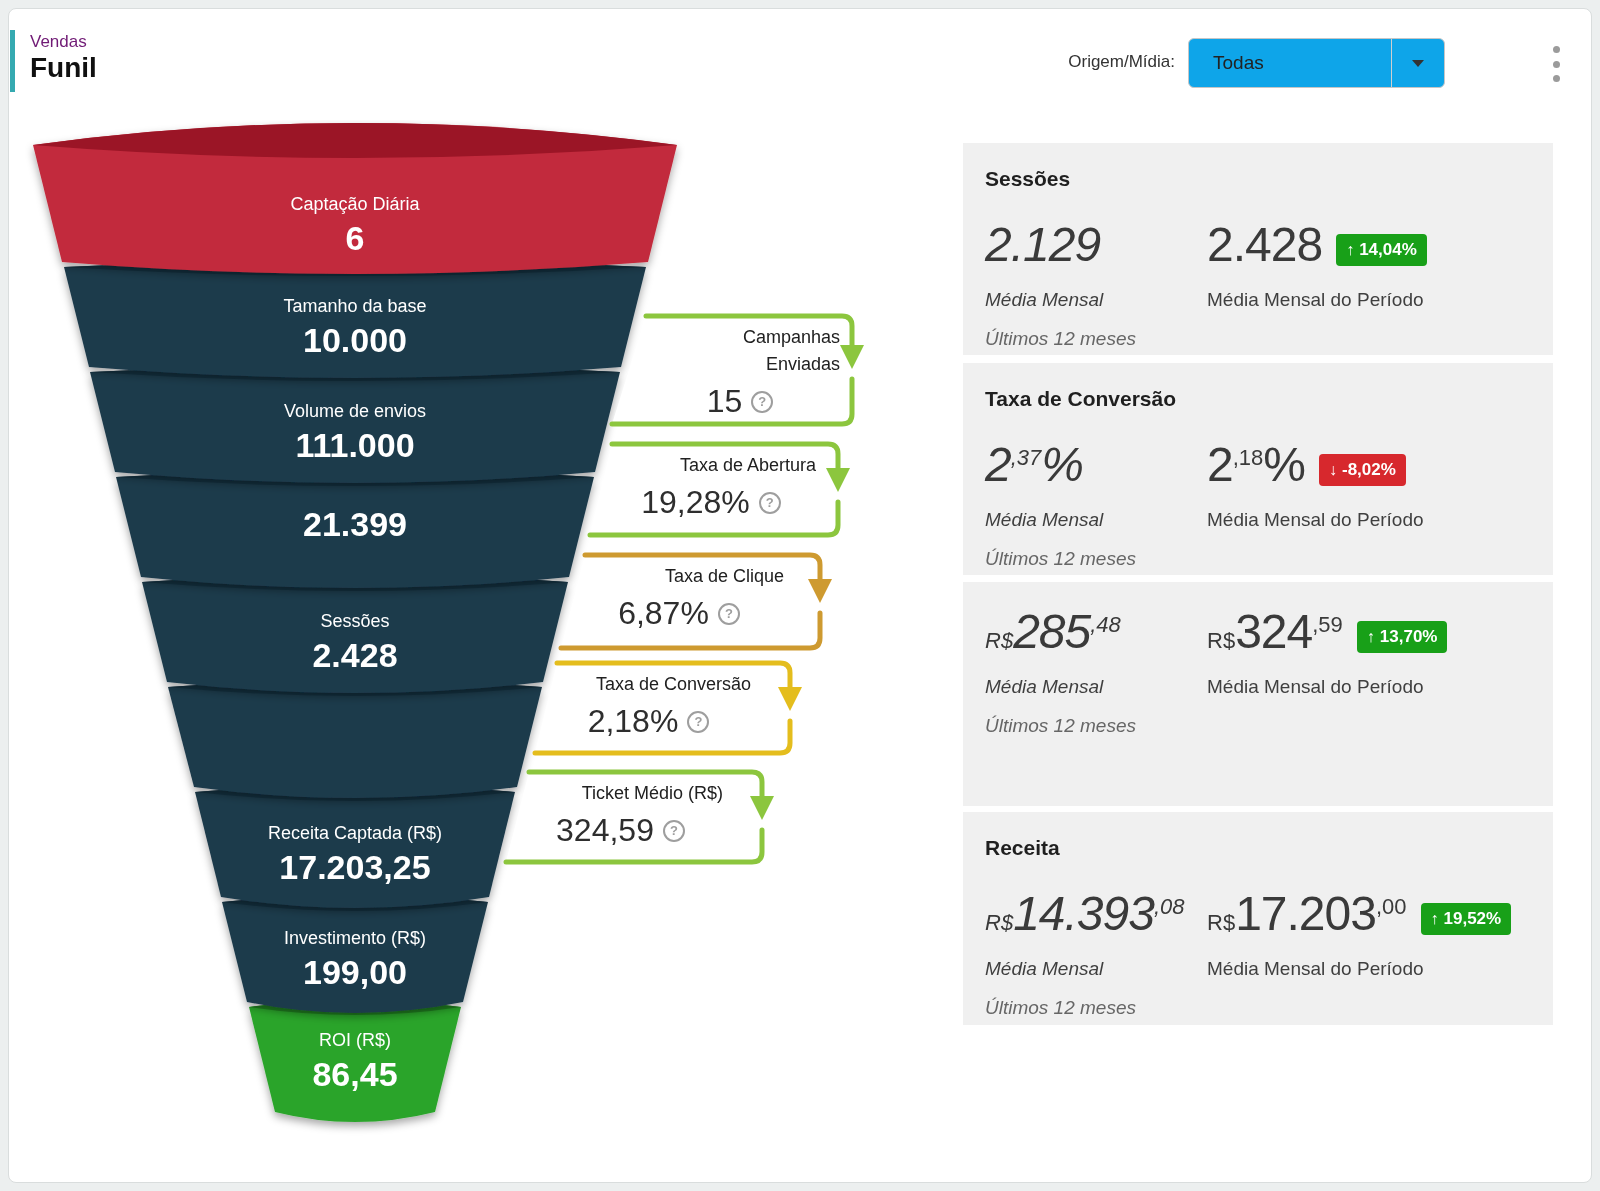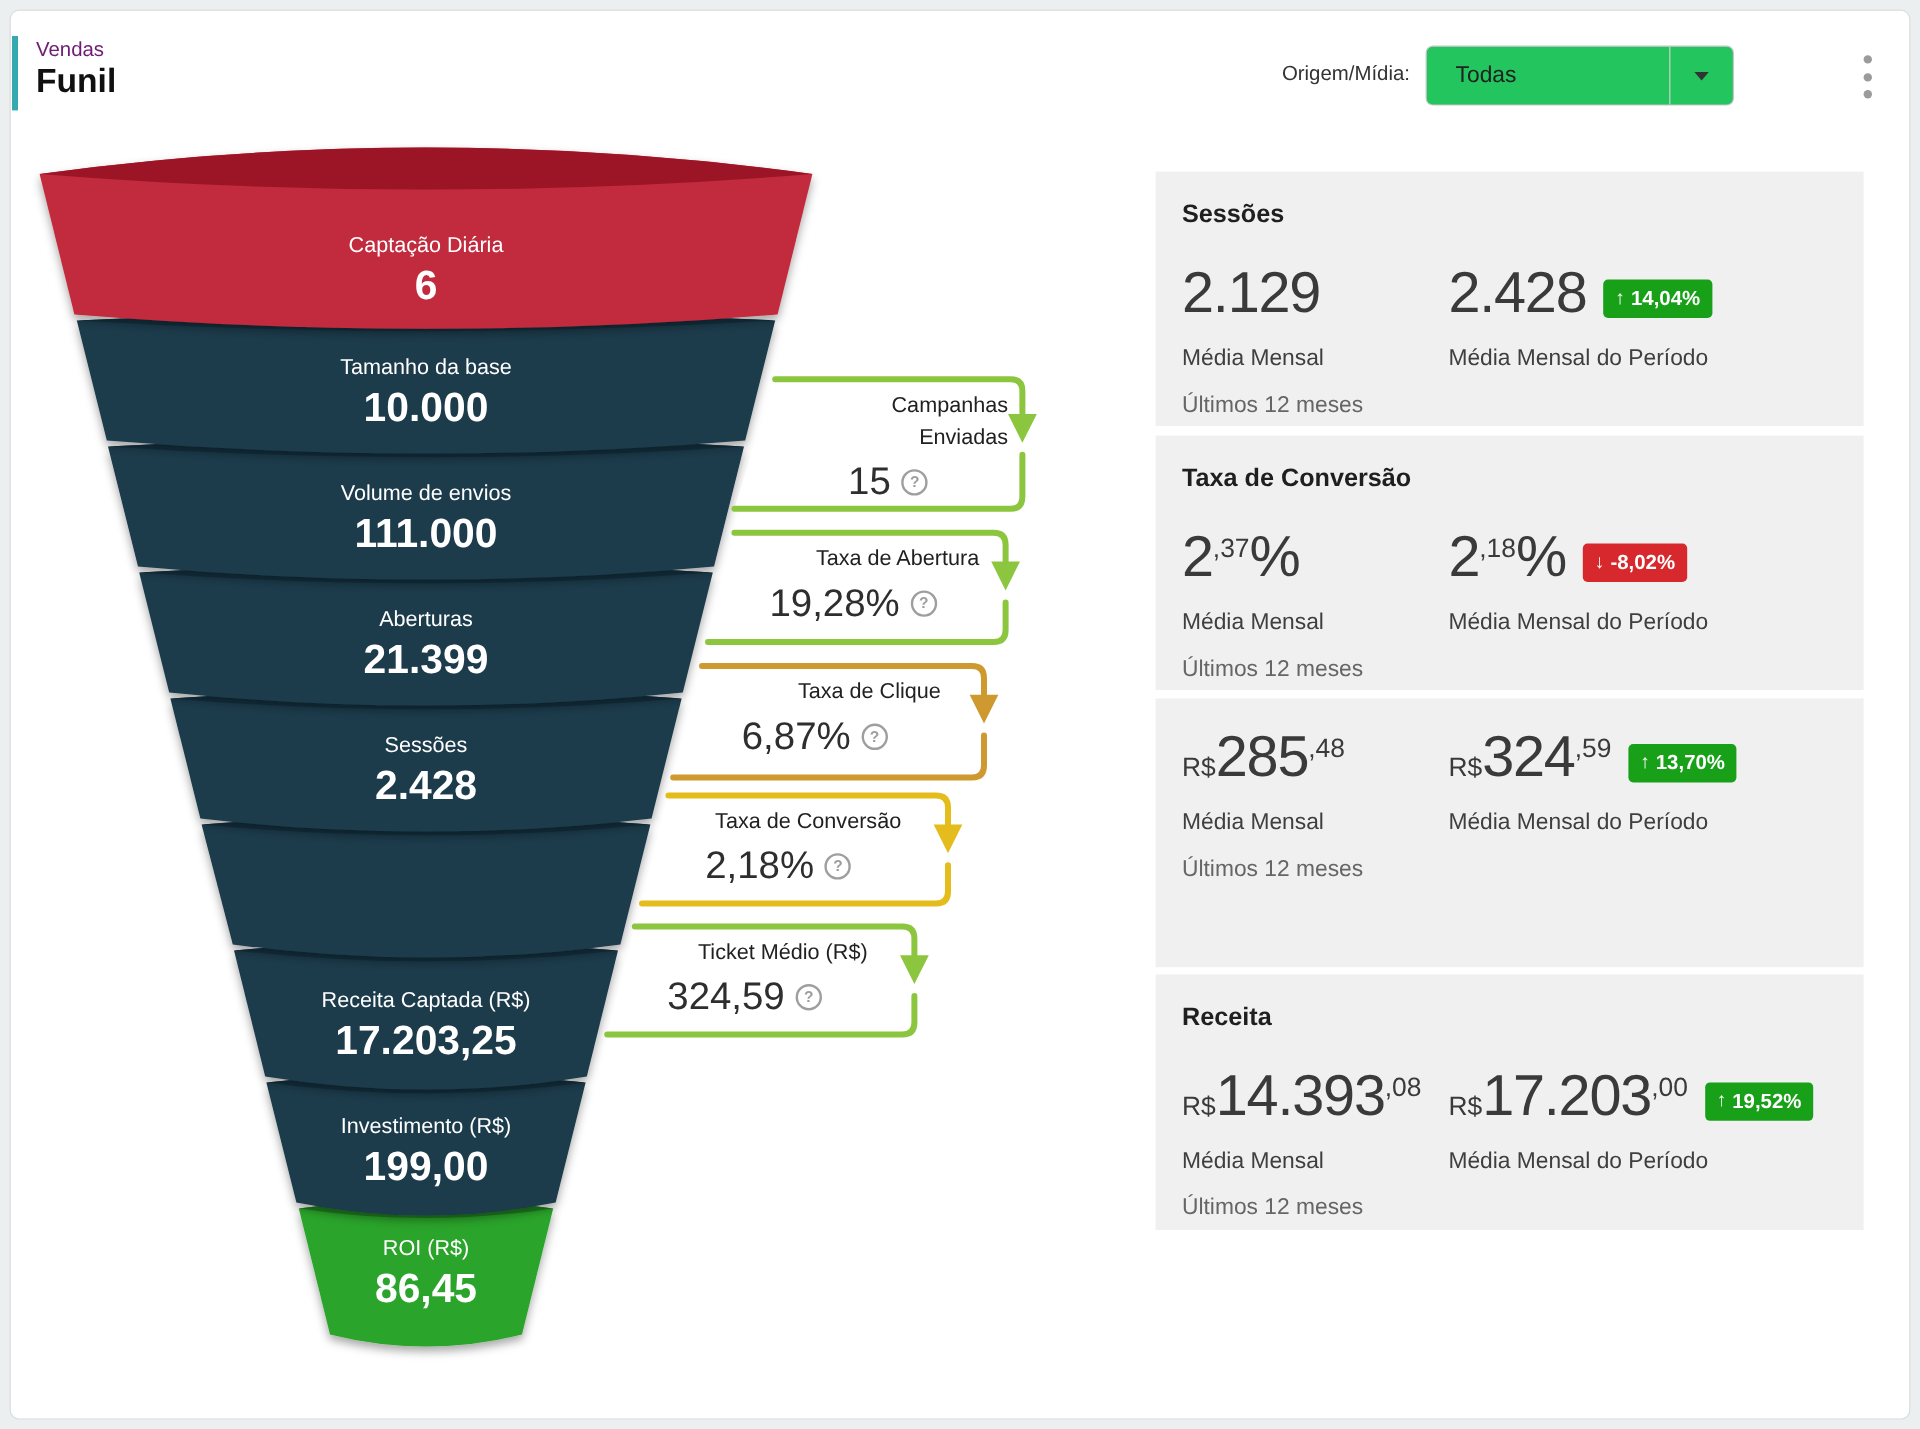--- a/index.html
+++ b/index.html
@@ -5,21 +5,21 @@
   html,body{margin:0;padding:0;background:#ecefef;font-family:"Liberation Sans","DejaVu Sans",sans-serif;}
   .screen{position:relative;width:1600px;height:1191px;overflow:hidden;}
   .panel-bg{position:absolute;left:8px;top:8px;right:8px;bottom:8px;background:#ffffff;border:1px solid #d9dddd;border-radius:8px;}
   .layer{position:absolute;left:0;top:0;width:1600px;height:1191px;}
 
   
   .accent-bar{position:absolute;left:10px;top:30px;width:5px;height:62px;}
   .h-cat{position:absolute;left:30px;top:32px;font-size:17px;color:#701a75;}
   .h-title{position:absolute;left:30px;top:52px;font-size:28px;font-weight:bold;color:#101010;}
   .filter-label{position:absolute;left:1030px;top:52px;width:145px;text-align:right;font-size:17px;color:#333;}
-  .dropdown{position:absolute;left:1188px;top:38px;width:257px;height:50px;border:1px solid #c6c6c6;border-radius:6px;background:#22c55e;box-sizing:border-box;cursor:pointer;}
+  .dropdown{position:absolute;left:1188px;top:38px;width:257px;height:50px;border:1px solid #c6c6c6;border-radius:6px;background:#0ea5e9;box-sizing:border-box;cursor:pointer;}
   .dropdown .dd-value{position:absolute;left:24px;top:13px;font-size:19px;color:#222;}
   .dropdown .dd-divider{position:absolute;right:52px;top:0;width:1px;height:48px;background:#cfcfcf;}
   .dropdown .dd-caret{position:absolute;right:20px;top:21px;width:0;height:0;border-left:6px solid transparent;border-right:6px solid transparent;border-top:7px solid #333;}
   .kebab{position:absolute;left:1546px;top:46px;width:20px;height:36px;display:flex;flex-direction:column;align-items:center;justify-content:space-between;cursor:pointer;}
   .kebab span{width:7px;height:7px;border-radius:50%;background:#9b9b9b;}
 
   
   .stage-text{position:absolute;left:205px;width:300px;text-align:center;color:#fff;pointer-events:none;}
   .stage-text .s-label{font-size:18px;line-height:26px;}
   .stage-text .s-value{font-size:34px;font-weight:bold;line-height:42px;}
@@ -29,21 +29,21 @@
   .callout .line2{display:none;}
   .callout.two-line .line2{display:block;}
   .callout .c-label{font-size:18px;line-height:27px;}
   .callout .c-value{font-size:32px;color:#2e2e2e;margin-top:5px;display:flex;align-items:center;justify-content:center;}
   .help{display:inline-flex;align-items:center;justify-content:center;width:22px;height:22px;border:2px solid #9e9e9e;border-radius:50%;font-size:13px;color:#9e9e9e;margin-left:9px;box-sizing:border-box;cursor:pointer;font-weight:bold;}
 
   
   .card{position:absolute;left:963px;width:590px;background:#f0f0f0;box-sizing:border-box;padding:24px 22px;}
   .card .c-title{font-size:21px;font-weight:bold;color:#1f1f1f;margin-bottom:28px;}
   .card .row{display:flex;align-items:flex-start;}
-  .card .col-left{flex:0 0 222px;}
+  .card .col-left{flex:0 0 222px;font-style:italic;}
   .card .col-right{flex:1 1 auto;}
   .value-row{display:flex;align-items:center;gap:14px;}
   .big-num{color:#3a3a3a;font-size:48px;line-height:52px;letter-spacing:-1px;white-space:nowrap;}
   .big-num .prefix{font-size:22px;letter-spacing:0;}
   .big-num .dec{font-size:22px;position:relative;top:-16px;letter-spacing:0;}
   .kpi-label1{font-size:19px;color:#3f3f3f;margin-top:9px;}
   .kpi-label2{font-size:19px;color:#666;margin-top:17px;}
   .badge{display:inline-flex;align-items:center;color:#fff;font-size:17px;font-weight:bold;border-radius:4px;padding:6px 10px;white-space:nowrap;}
   .badge .badge-arrow{font-weight:normal;margin-right:5px;font-size:16px;}
 </style>
@@ -135,21 +135,20 @@
     </div>
     <div class="stage-text" style="top:293px">
       <div class="s-label">Tamanho da base</div>
         <div class="s-value">10.000</div>
     </div>
     <div class="stage-text" style="top:398px">
       <div class="s-label">Volume de envios</div>
         <div class="s-value">111.000</div>
     </div>
     <div class="stage-text" style="top:503px">
-      <div class="s-label">Aberturas</div>
         <div class="s-value">21.399</div>
     </div>
     <div class="stage-text" style="top:608px">
       <div class="s-label">Sessões</div>
         <div class="s-value">2.428</div>
     </div>
     <div class="stage-text" style="top:820px">
       <div class="s-label">Receita Captada (R$)</div>
         <div class="s-value">17.203,25</div>
     </div>

